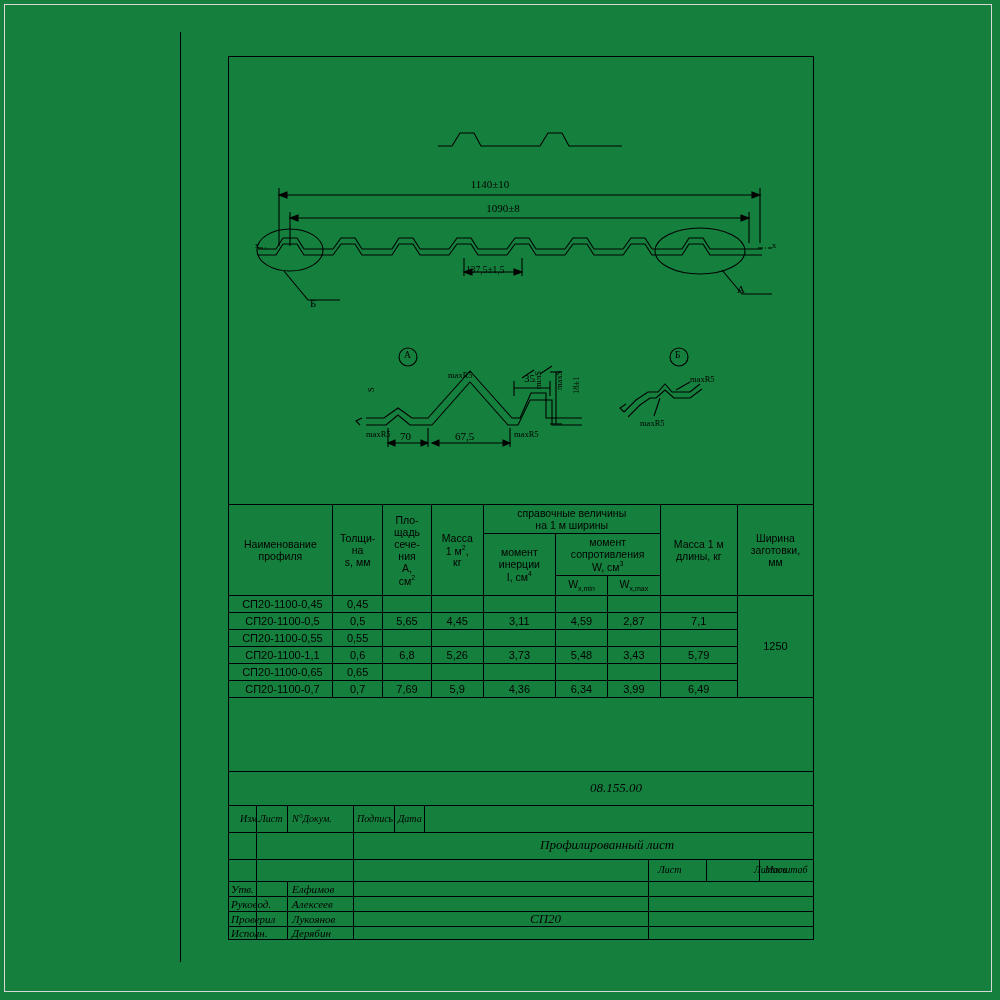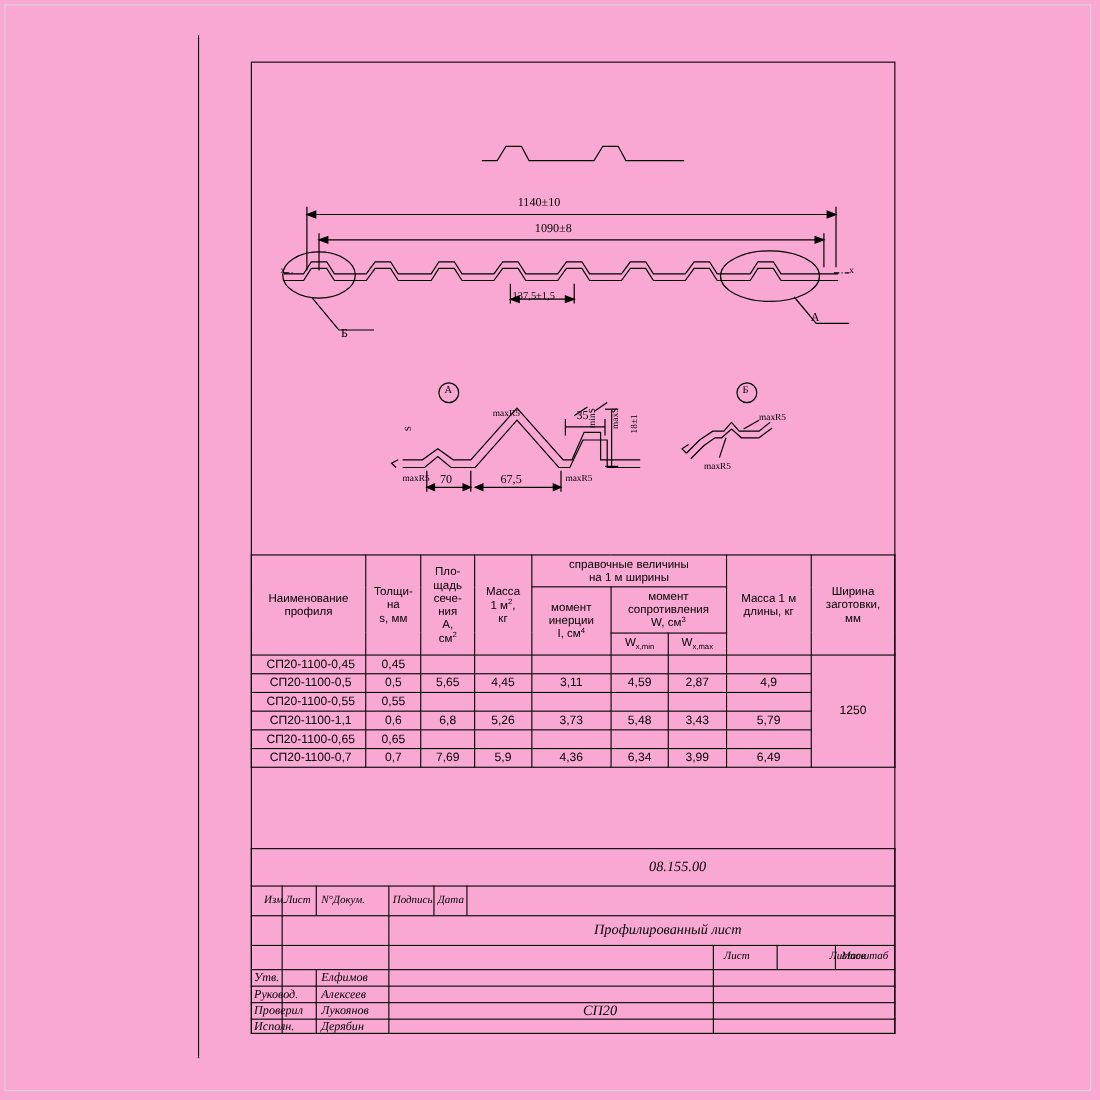--- a/index.html
+++ b/index.html
@@ -1,17 +1,17 @@
 <!DOCTYPE html>
 <html><head>
 <meta charset="utf-8">
 <style>
   html,body{margin:0;padding:0;background:#ffffff;}
   body{width:1000px;height:1000px;font-family:"Liberation Sans",sans-serif;color:#000;}
-  .sheet{position:relative;width:1000px;height:1000px;background:#f9a8d4;overflow:hidden;text-decoration:underline;}
+  .sheet{position:relative;width:1000px;height:1000px;background:#15803d;overflow:hidden;text-decoration:underline;}
 
   
   .page-edge{position:absolute;left:4px;top:4px;width:988px;height:988px;border:1px solid #d8d8d8;box-sizing:border-box;}
 
   
   .frame-left{position:absolute;left:180px;top:32px;width:1px;height:930px;background:#000;}
   .frame-outer{position:absolute;left:228px;top:56px;width:586px;height:884px;border:1px solid #000;box-sizing:border-box;}
 
   
   .svgwrap{position:absolute;left:0;top:0;width:1000px;height:1000px;pointer-events:none;}
@@ -208,21 +208,21 @@
         <td rowspan="6">1250</td>
       </tr>
       <tr>
         <td class="name-col">СП20-1100-0,5</td>
         <td>0,5</td>
         <td>5,65</td>
         <td>4,45</td>
         <td>3,11</td>
         <td>4,59</td>
         <td>2,87</td>
-        <td>4,9</td>
+        <td>7,1</td>
       </tr>
       <tr>
         <td class="name-col">СП20-1100-0,55</td>
         <td>0,55</td>
         <td></td>
         <td></td>
         <td></td>
         <td></td>
         <td></td>
         <td></td>

